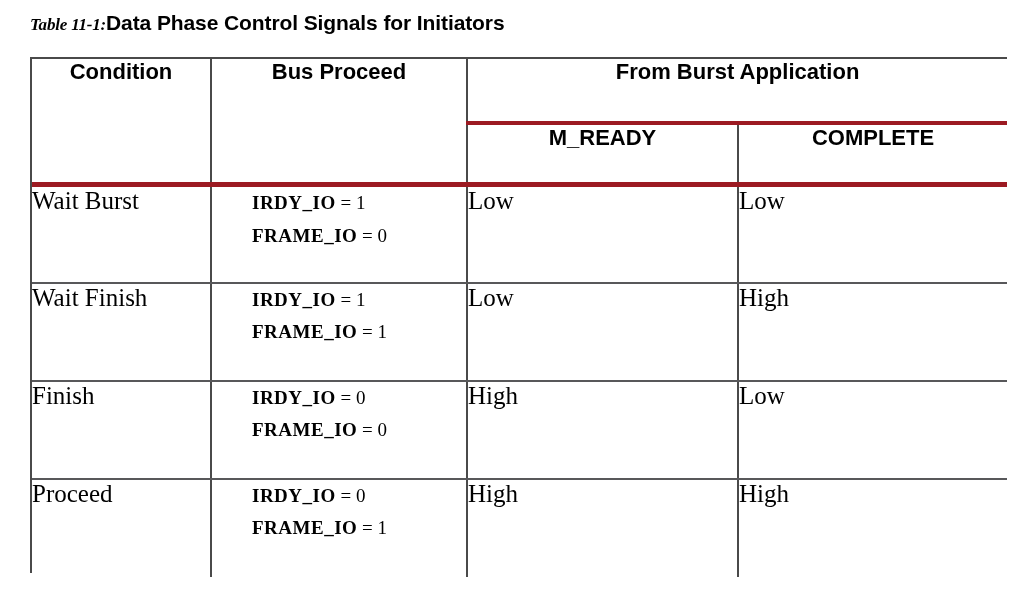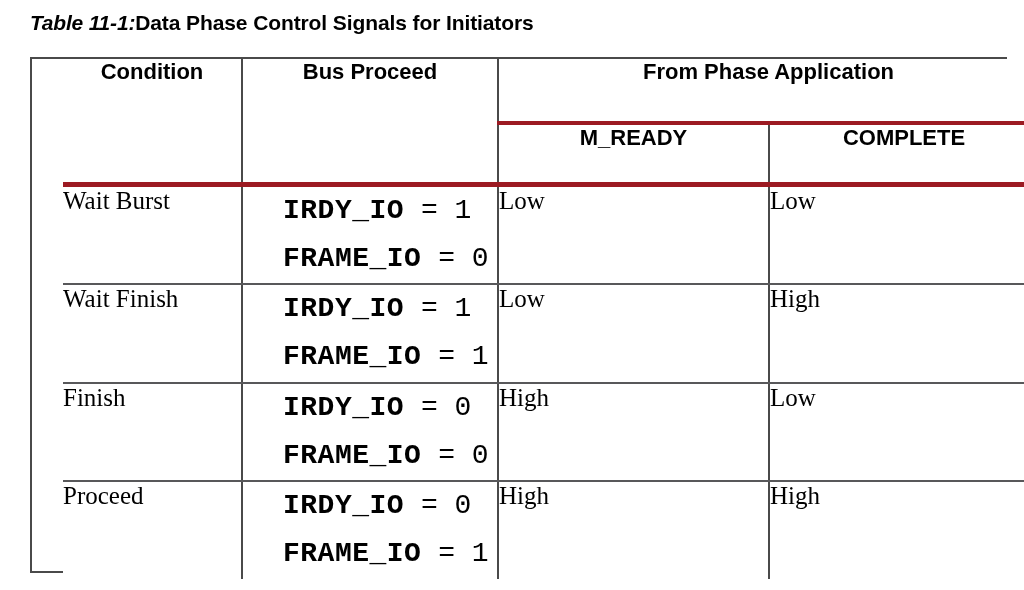--- a/index.html
+++ b/index.html
@@ -18,44 +18,43 @@
 
   
   #caption {
     position: absolute;
     left: 30px;
     top: 12px;
     white-space: nowrap;
     line-height: 1;
   }
   #caption .cap-label {
-    font-family: Liberation Sans, sans-serif;
+    font-family: Liberation Serif, serif;
     font-weight: bold;
     font-style: italic;
-    font-size: 21px;
+    font-size: 17px;
     letter-spacing: -0.2px;
   }
   #caption .cap-title {
     font-family: "Liberation Sans", sans-serif;
     font-weight: bold;
     font-size: 21px;
     letter-spacing: -0.1px;
   }
 
   
   #table-wrap {
     position: absolute;
     left: 30px;
     top: 57px;
     width: 977px;
     height: 516px;
     box-sizing: border-box;
     border: 2px solid #4a4a4a;
     background: #ffffff;
-    padding-left: 31px;
   }
   table.tbl {
     border-collapse: collapse;
     table-layout: fixed;
     width: 100%;
     height: 100%;
   }
   table.tbl td, table.tbl th {
     padding: 0;
     margin: 0;
@@ -101,22 +100,22 @@
   .bd-cond { padding-top: 14px; }
   .bd-val  { padding-top: 14px; }
 
   .row-h { height: 98px; }
 
   
   .sig-cell {
     padding-top: 14px;
   }
   .sig-line {
-    font-family: Liberation Mono, monospace;
-    font-size: 28px;
+    font-family: Liberation Serif, serif;
+    font-size: 19px;
     text-align: left;
     white-space: pre;
     line-height: 1.72;
     padding-left: 40px;
   }
   .sig-name {
     font-weight: bold;
     letter-spacing: 0.5px;
   }
   .sig-eq {
@@ -138,21 +137,21 @@
     <colgroup>
       <col class="c-cond">
       <col class="c-bus">
       <col class="c-mready">
       <col class="c-complete">
     </colgroup>
     <thead>
       <tr>
         <td class="hd hd-tall rule-red-thick" rowspan="2">Condition</td>
         <td class="hd hd-tall rule-red-thick vr-l" rowspan="2">Bus Proceed</td>
-        <td class="hd hd-group rule-red-thin vr-l" colspan="2">From Phase Application</td>
+        <td class="hd hd-group rule-red-thin vr-l" colspan="2">From Burst Application</td>
       </tr>
       <tr>
         <td class="hd hd-sub rule-red-thick vr-l">M_READY</td>
         <td class="hd hd-sub rule-red-thick vr-l">COMPLETE</td>
       </tr>
     </thead>
     <tbody id="tbody">
         <tr class="row-h">
           <td class="bd bd-cond rule-grey">Wait Burst</td>
           <td class="sig-cell vr-l rule-grey">

